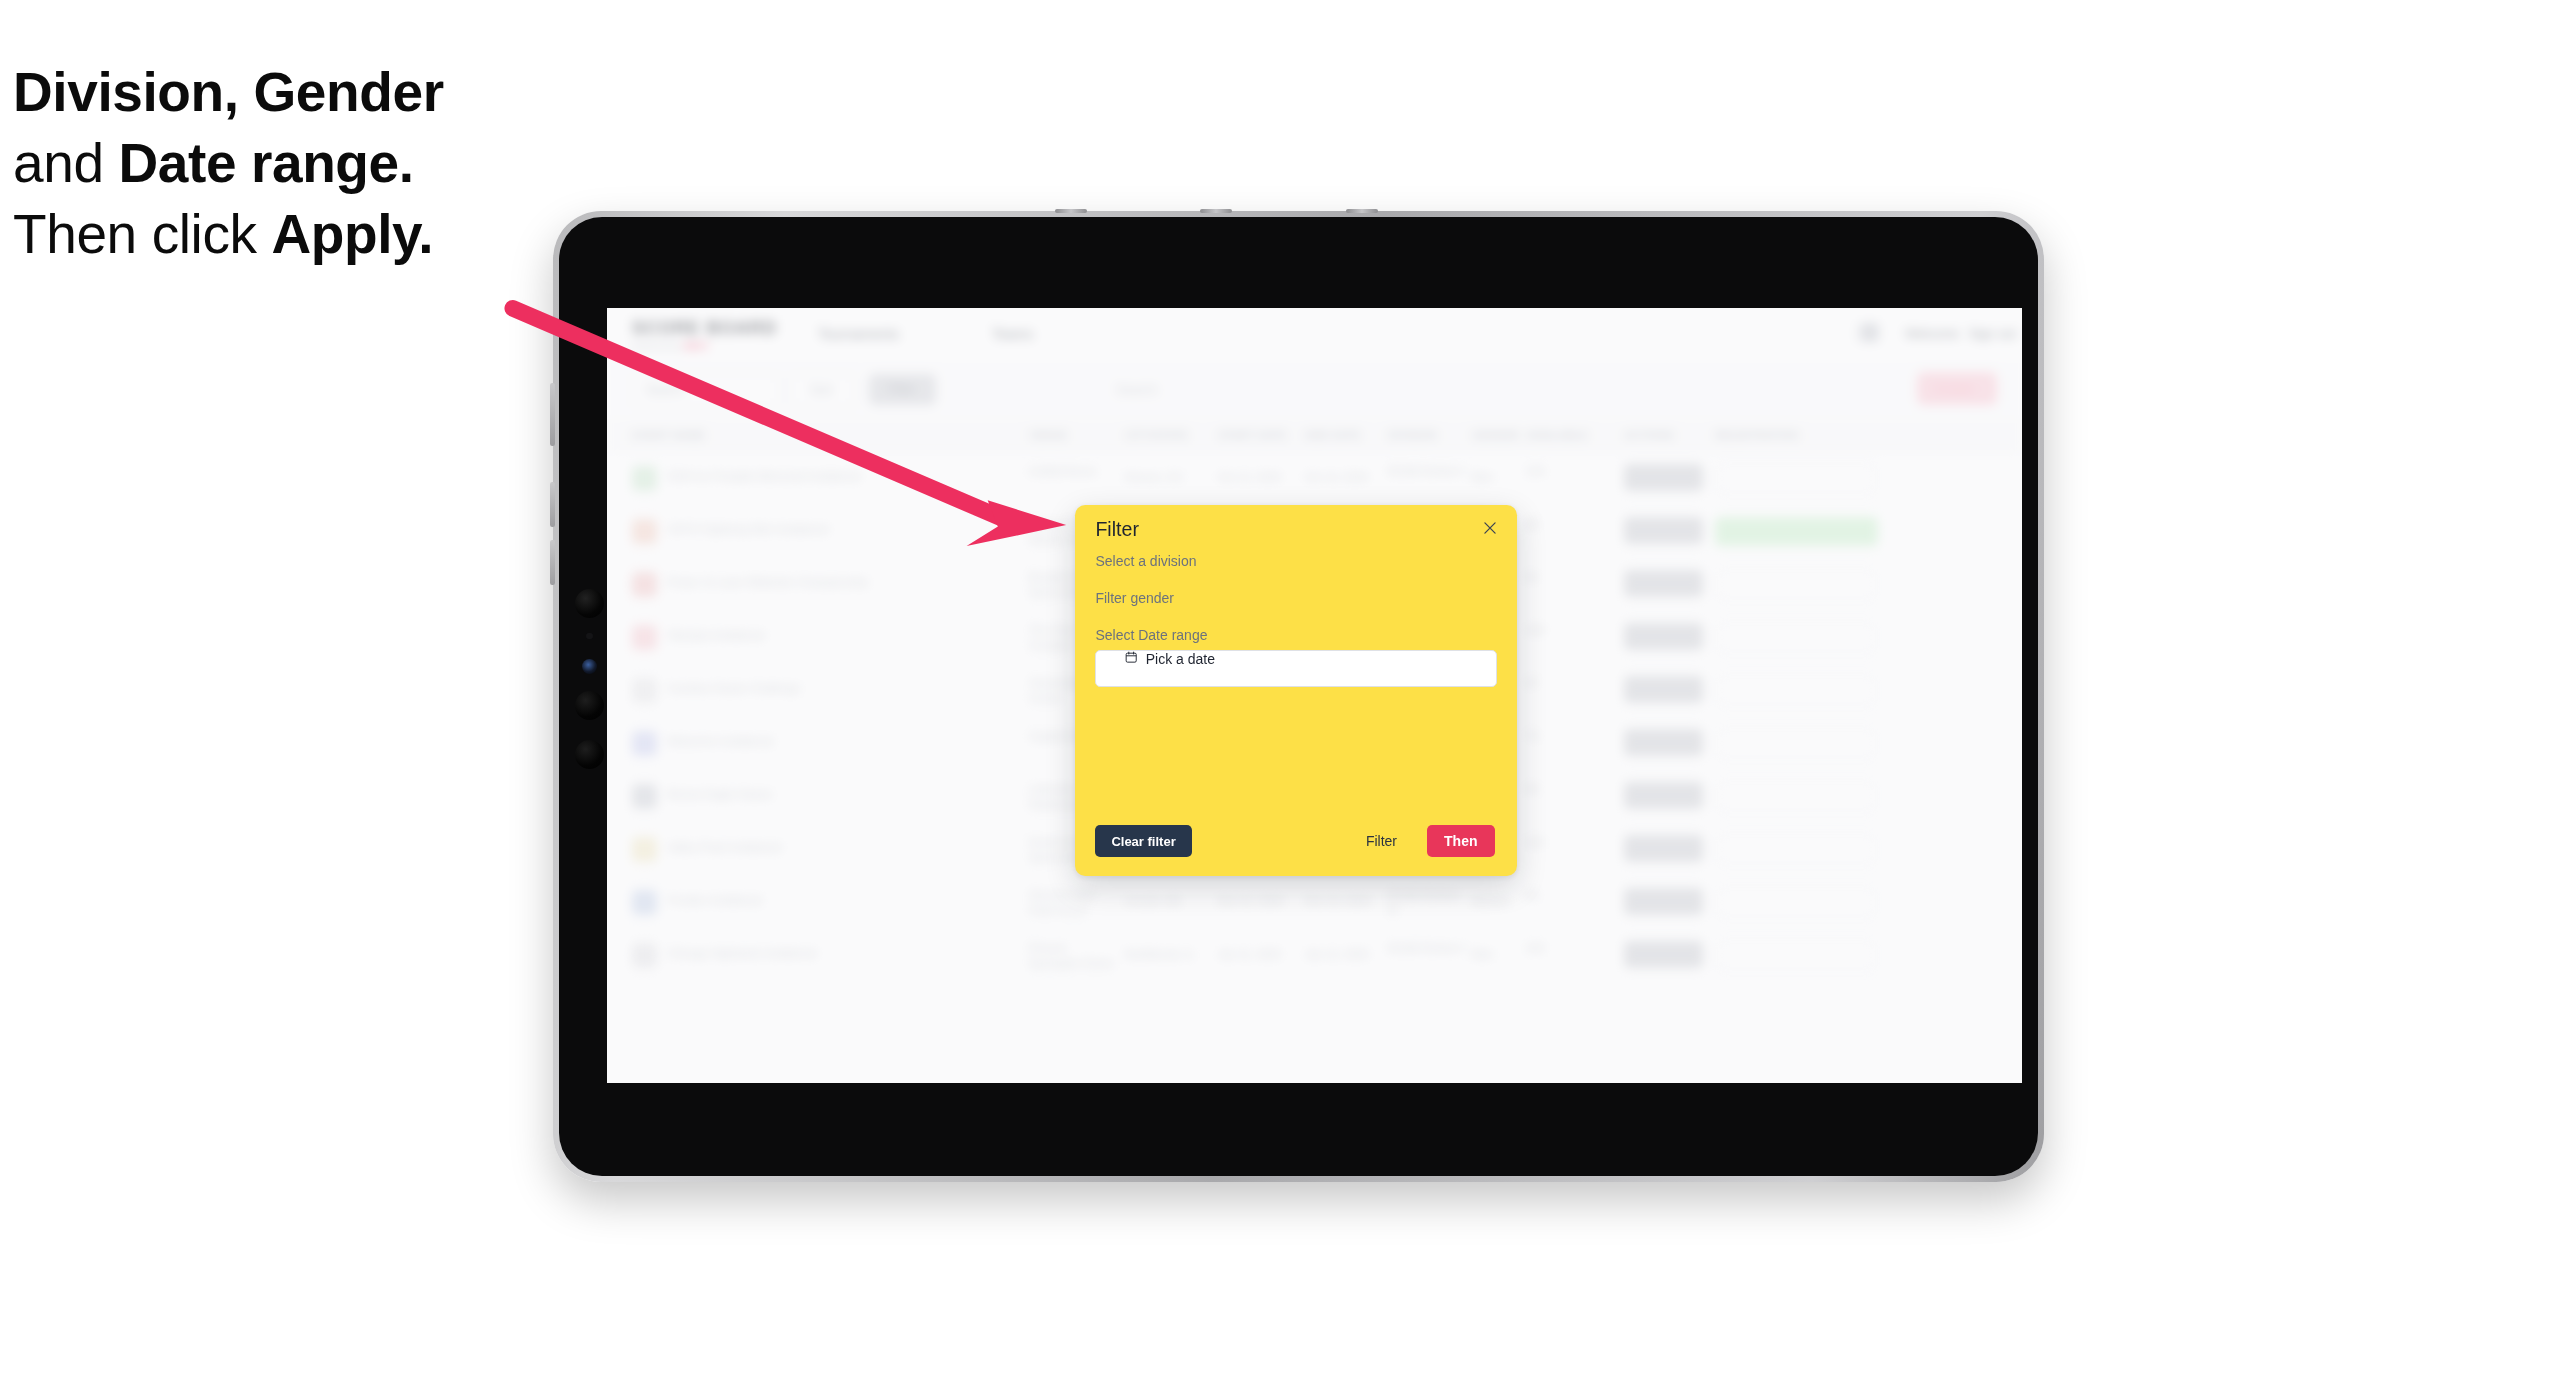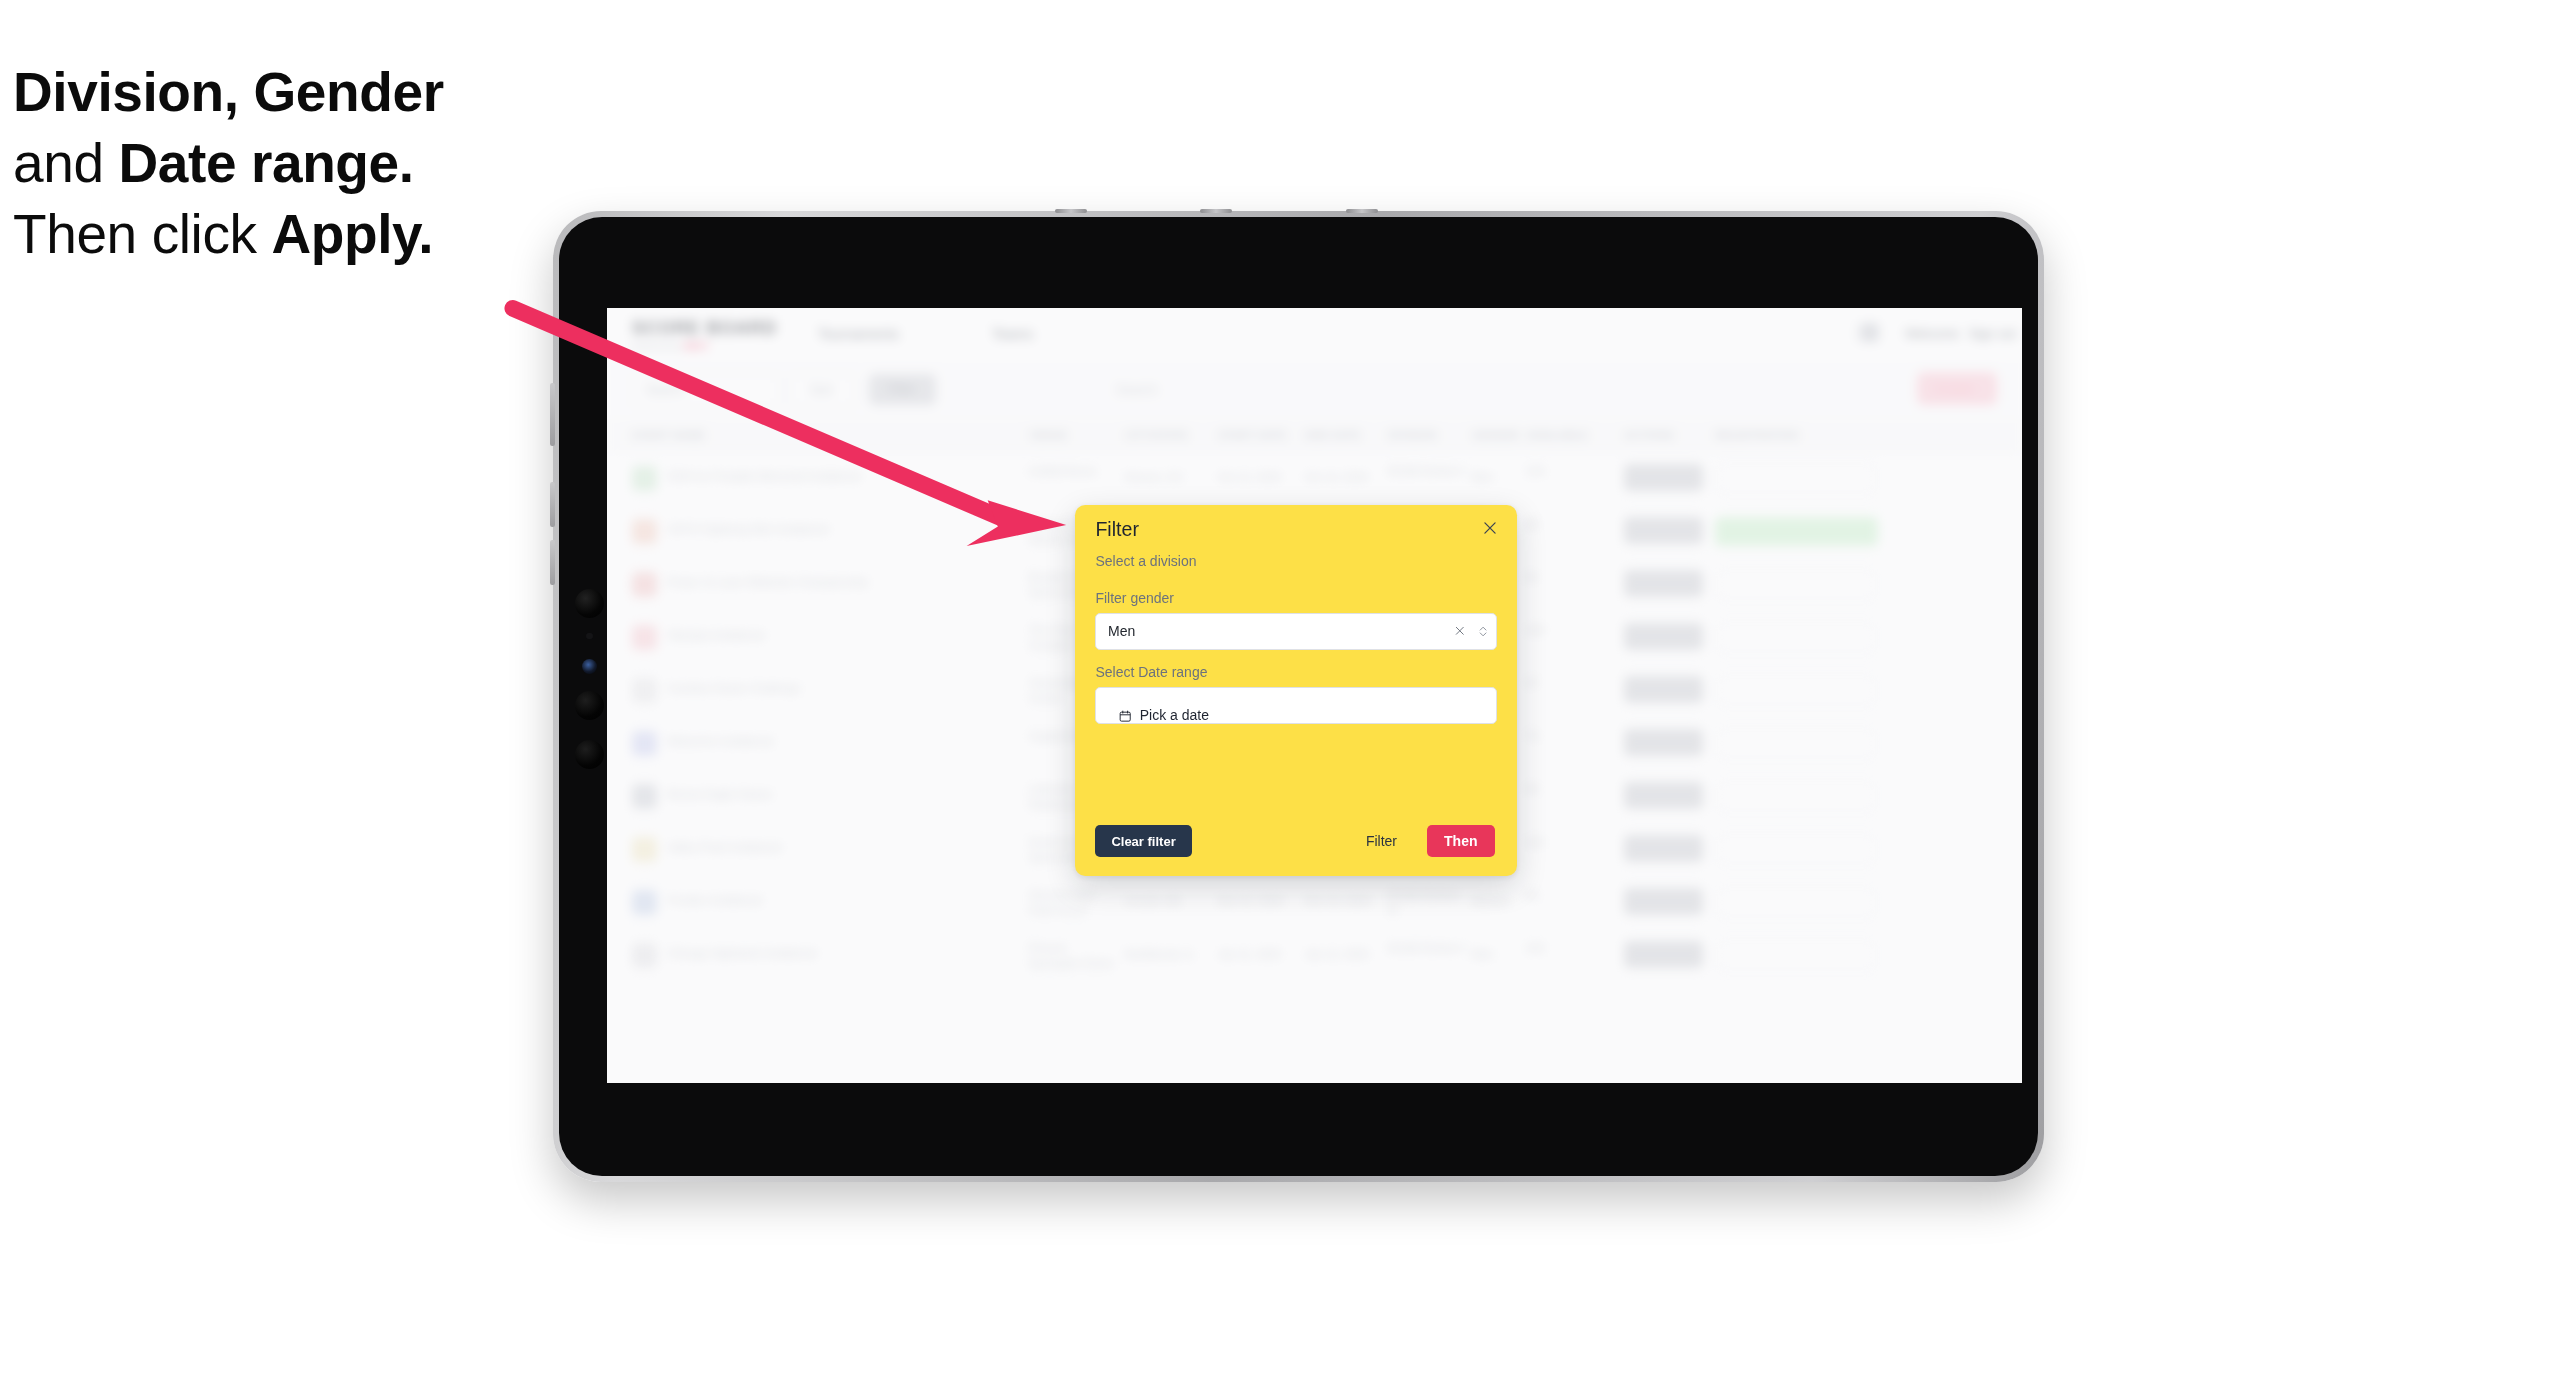--- a/index.html
+++ b/index.html
@@ -217,21 +217,21 @@
   }
   .sel-clear{
     width:22px;display:flex;align-items:center;justify-content:center;cursor:pointer;
   }
   .sel-stepper{
     width:25px;display:flex;align-items:center;justify-content:center;cursor:pointer;
   }
   .date-ctl{
     position:relative;height:35px;background:#fff;
     border:0.7px solid #dfe1e6;border-radius:5.1px;
-    display:flex;align-items:flex-end;padding-left:23px;
+    display:flex;align-items:flex-start;padding-left:29px;
   }
   .date-icon{margin-right:8px;display:flex;align-items:center;}
   .date-text{font-size:14px;color:#1f2430;}
 
   #modal-footer{
     position:absolute;left:20.4px;right:22px;bottom:19px;height:32px;
   }
   #clear-filter-btn{
     position:absolute;left:0;top:0;
     height:32px;padding:0 16px;
@@ -487,34 +487,20 @@
     </div>
   </div>
 
   <div id="modal-body">
 
     <div class="field-label">Select a division</div>
 
     <div class="field-spacer"></div>
 
     <div class="field-label">Filter gender</div>
-    <div class="select-ctl">
-      <div class="select-value">Men</div>
-      <div class="sel-clear">
-        <svg width="11.6" height="11.6" viewBox="0 0 16 16" fill="none" aria-hidden="true">
-          <path d="M3.2 3.2 L12.8 12.8 M12.8 3.2 L3.2 12.8" stroke="#6e747e" stroke-width="1.35" stroke-linecap="round"></path>
-        </svg>
-      </div>
-      <div class="sel-stepper">
-        <svg width="10.2" height="13" viewBox="0 0 14 18" fill="none" aria-hidden="true">
-          <path d="M3 7 L7 3 L11 7" stroke="#8b919b" stroke-width="1.35" stroke-linecap="round" stroke-linejoin="round"></path>
-          <path d="M3 11 L7 15 L11 11" stroke="#8b919b" stroke-width="1.35" stroke-linecap="round" stroke-linejoin="round"></path>
-        </svg>
-      </div>
-    </div>
 
     <div class="field-spacer"></div>
 
     <div class="field-label">Select Date range</div>
     <div class="date-ctl">
       <div class="date-icon">
         <svg width="12.4" height="12.4" viewBox="0 0 17 17" fill="none" aria-hidden="true">
           <rect x="1.6" y="3" width="13.8" height="12.3" rx="1.8" stroke="#1f2430" stroke-width="1.3"></rect>
           <path d="M1.6 6.6 H15.4" stroke="#1f2430" stroke-width="1.3"></path>
           <path d="M5.2 1.5 V4.2 M11.8 1.5 V4.2" stroke="#1f2430" stroke-width="1.3" stroke-linecap="round"></path>

